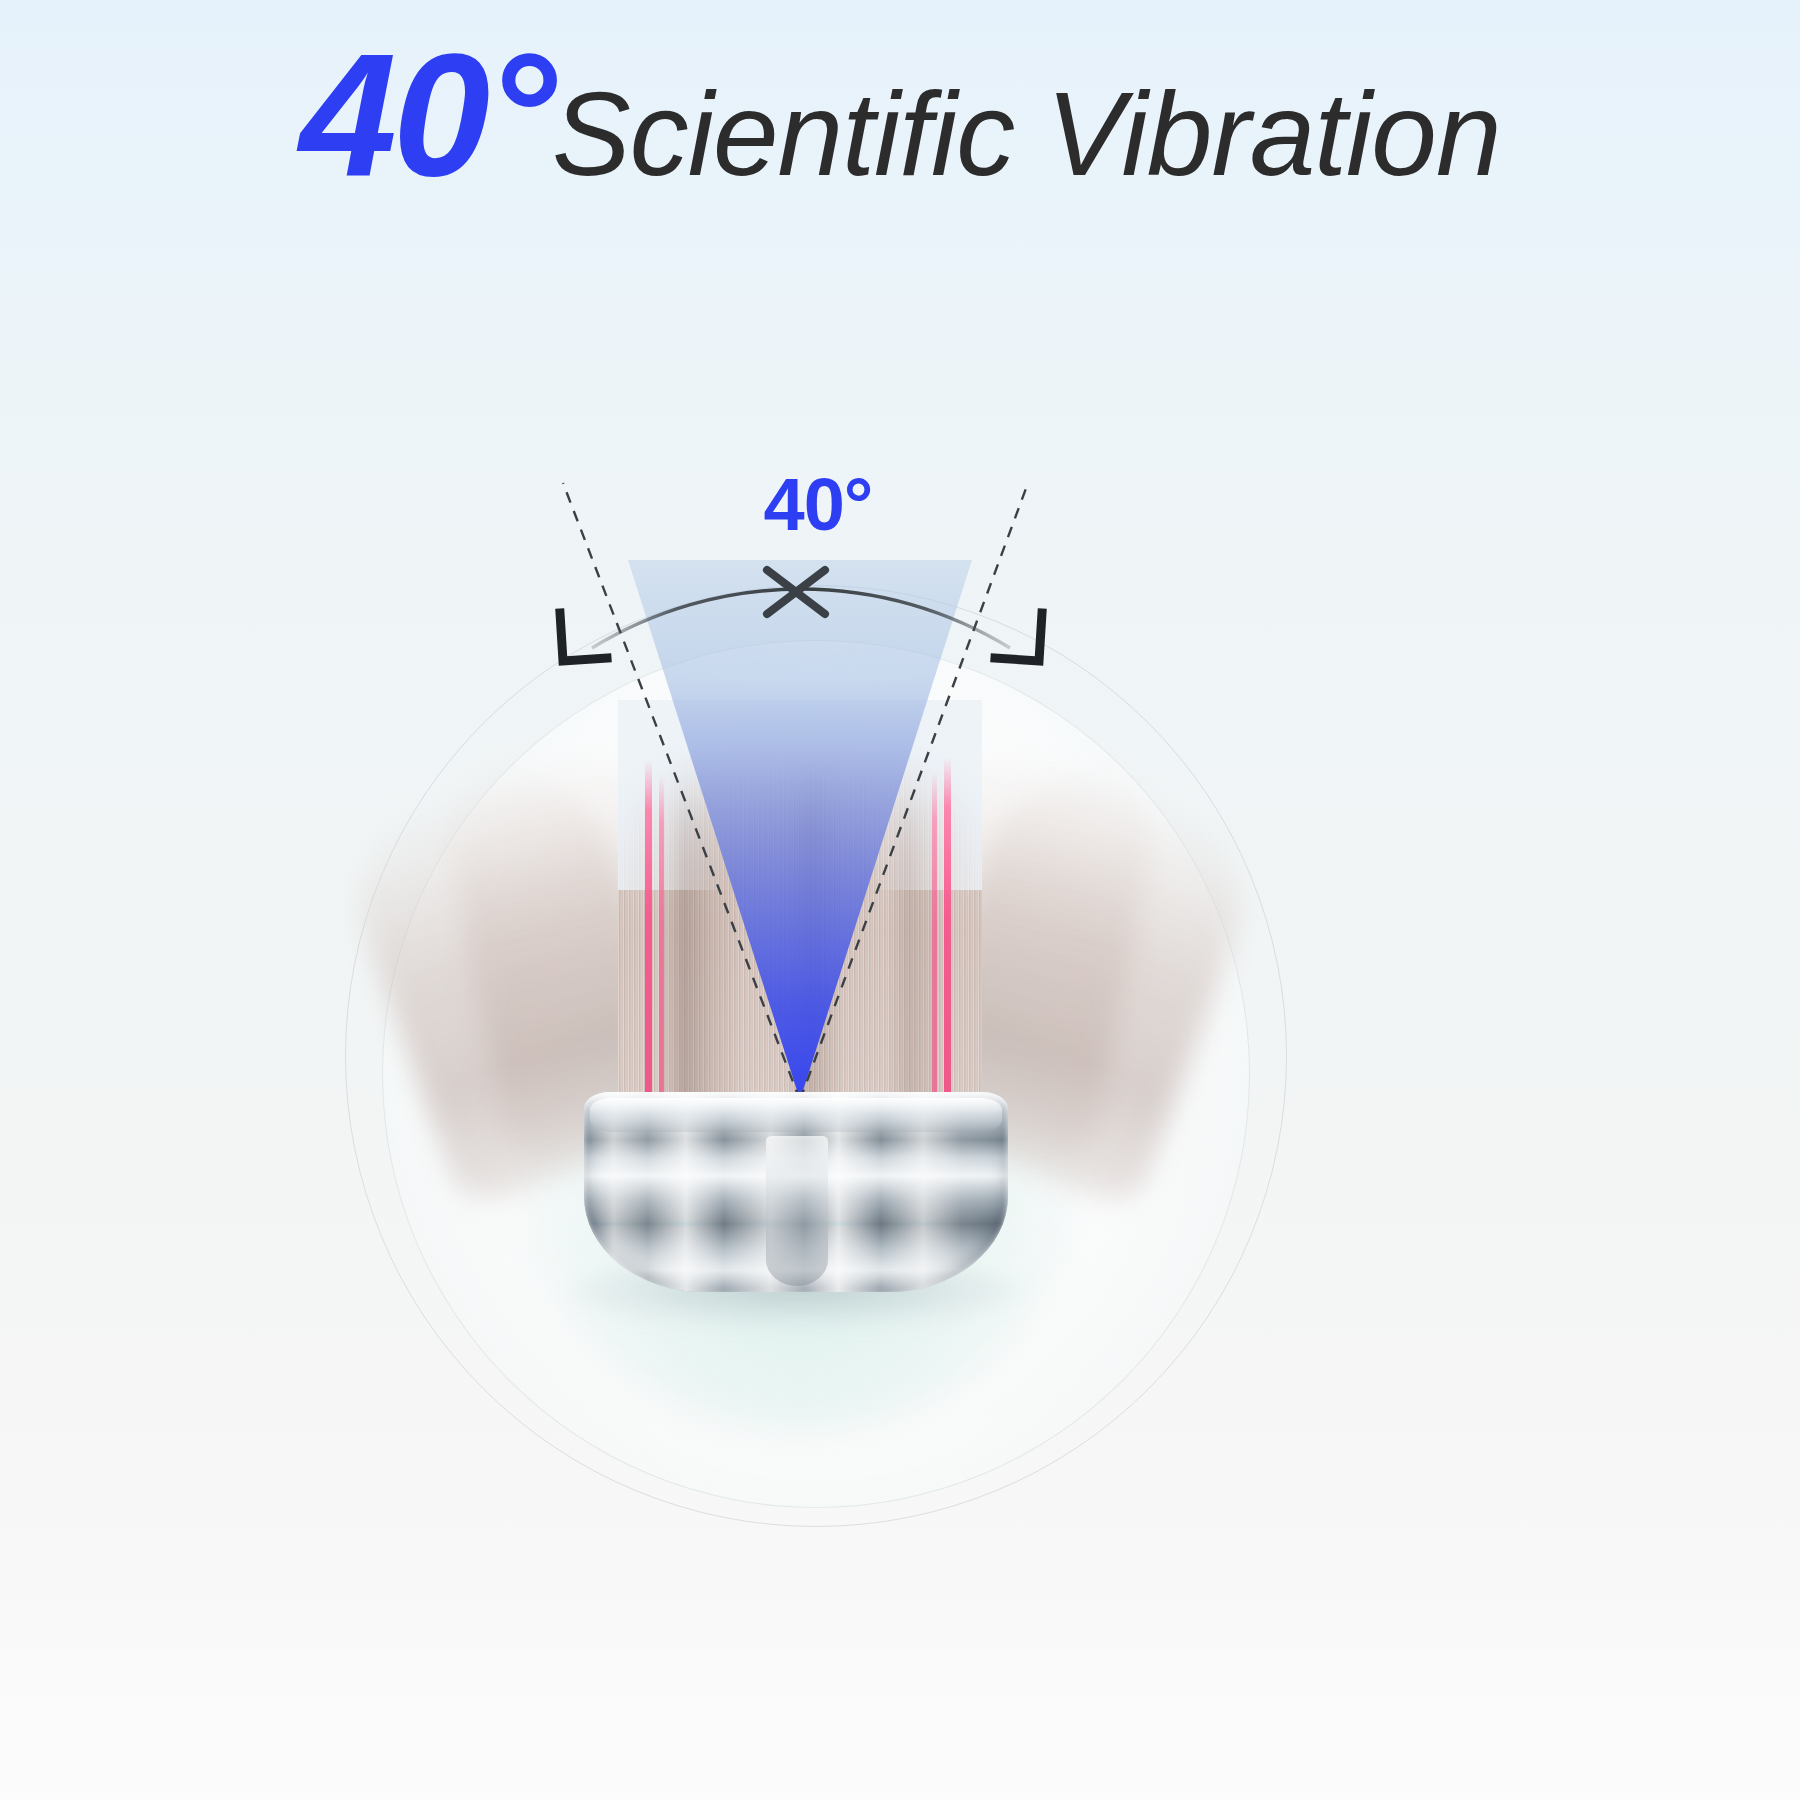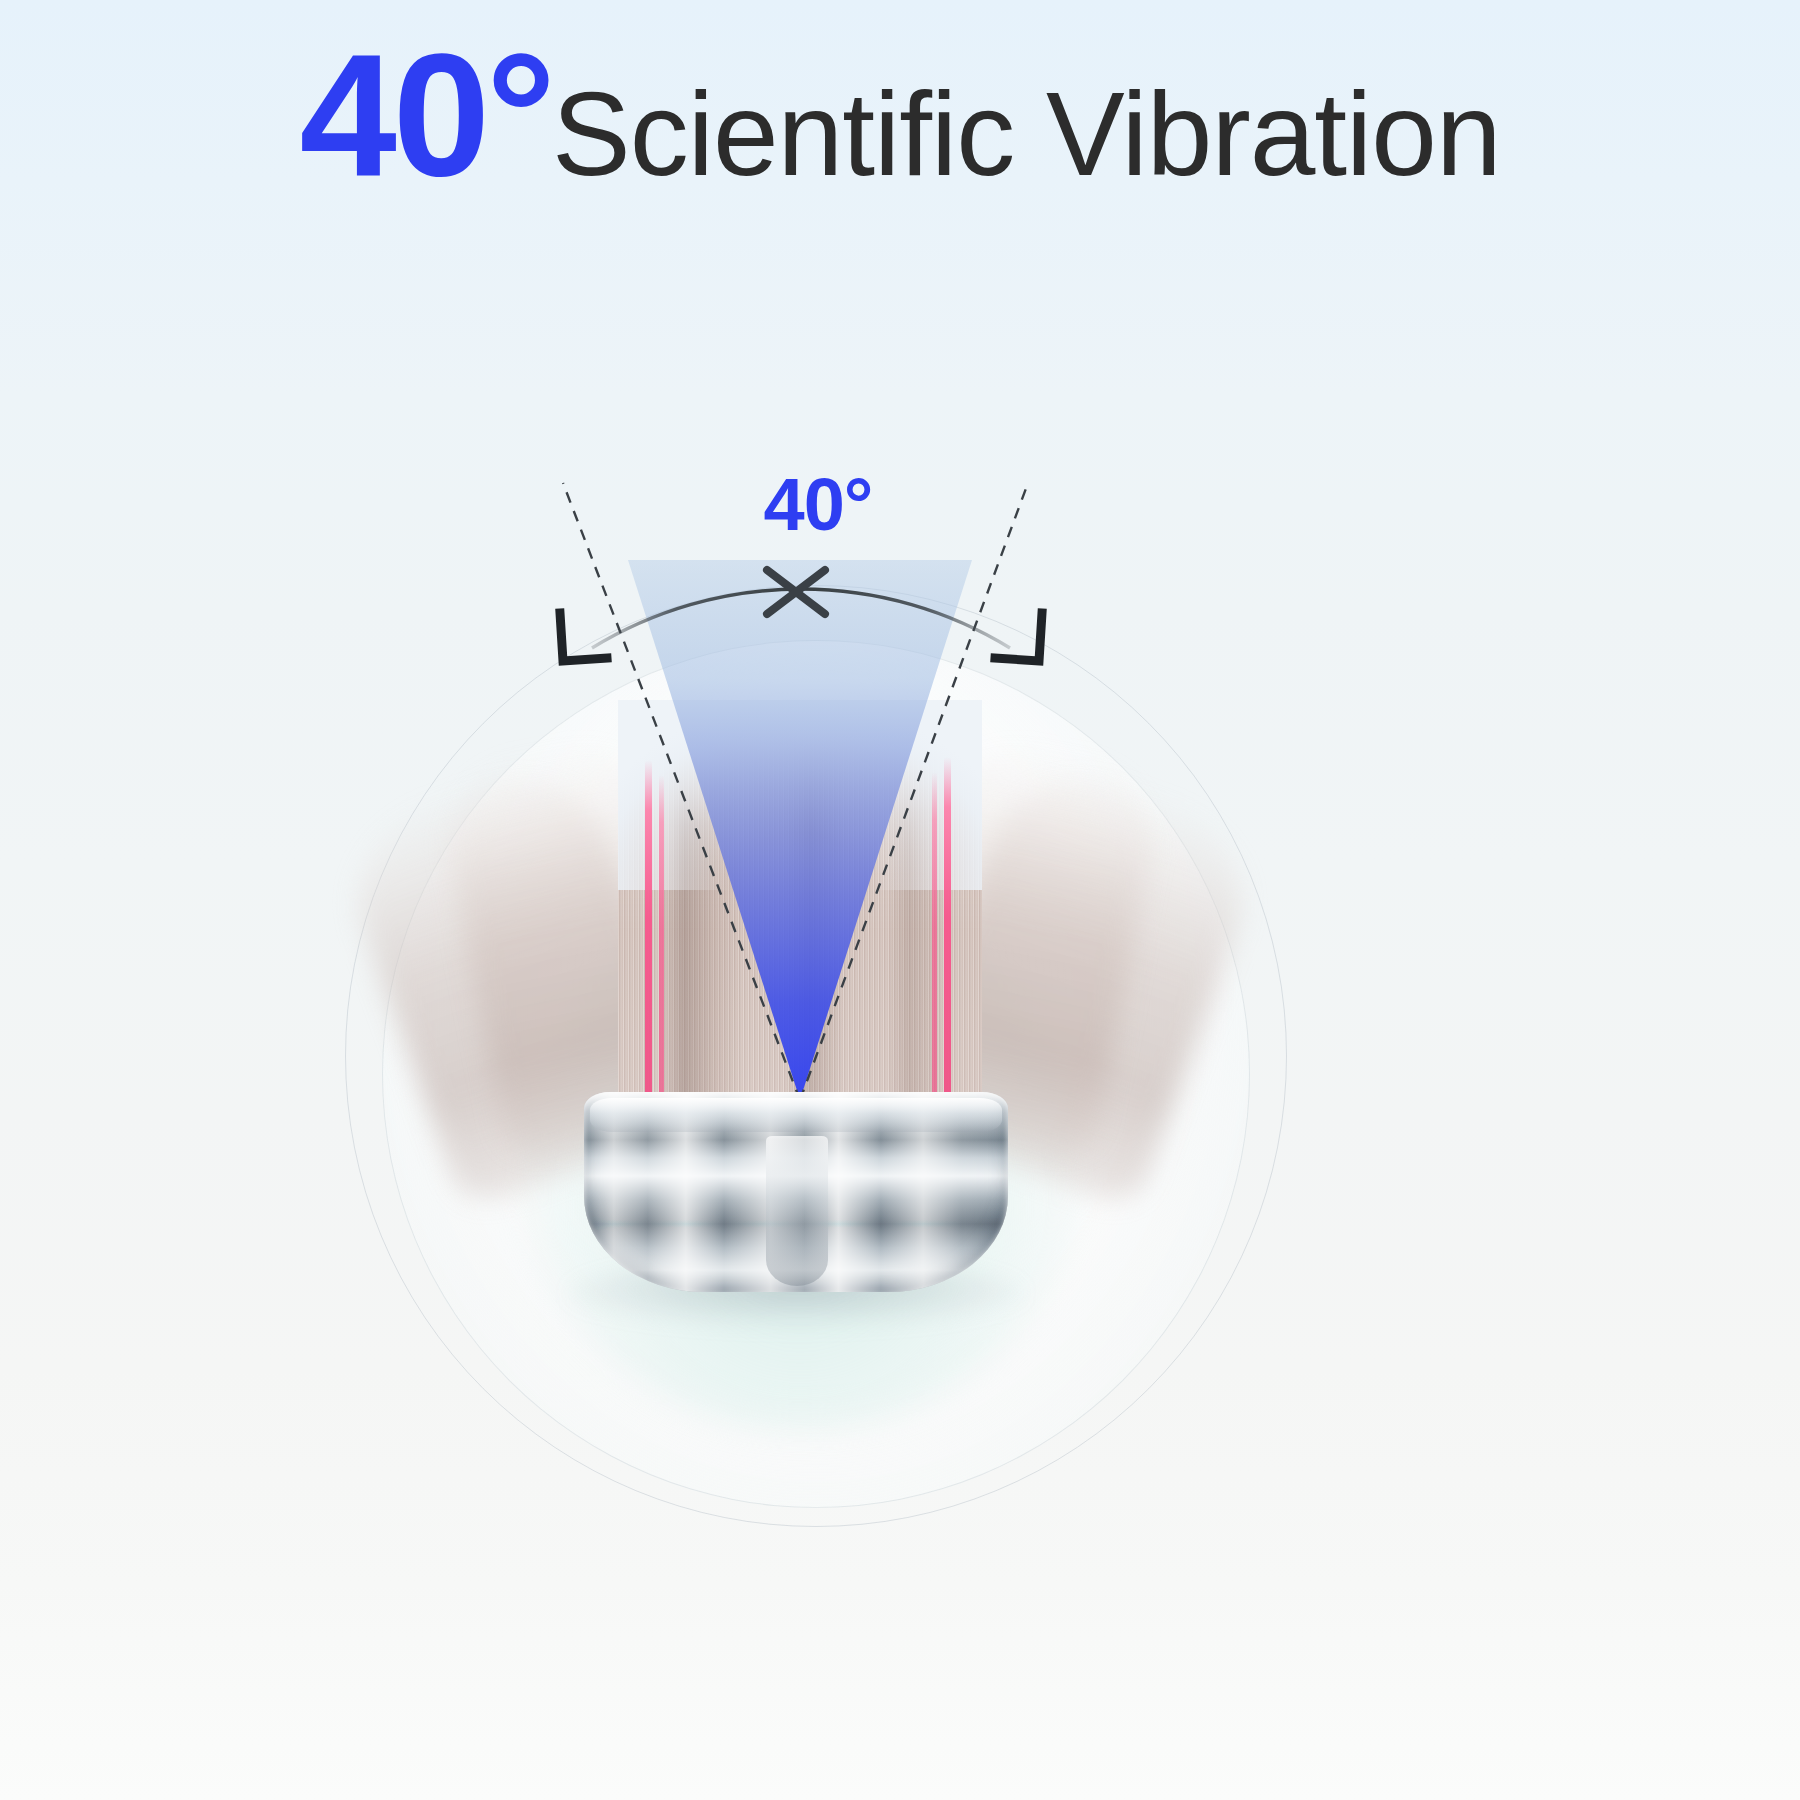--- a/index.html
+++ b/index.html
@@ -21,21 +21,21 @@
         #f5f6f5 76%,
         #f7f8f7 88%,
         #fbfcfb 100%);
   }
   
   #headline{
     position:absolute;left:0;top:22px;width:1800px;
     text-align:center;line-height:1.06;
     padding:0 120px;box-sizing:border-box;
   }
-  .hl-line{display:block;white-space:nowrap;}
+  .hl-line{display:block;white-space:nowrap;font-style:italic;}
   .deg-big{
     color:#2e3ef2;font-weight:700;font-size:175px;letter-spacing:-4px;
     vertical-align:baseline;
   }
   .hl-rest{
     color:#2c2c2c;font-weight:400;font-size:118px;letter-spacing:-1px;
   }
   .hl-line2{
     display:block;color:#2c2c2c;font-weight:400;font-size:118px;
     letter-spacing:-1px;margin-top:-22px;

